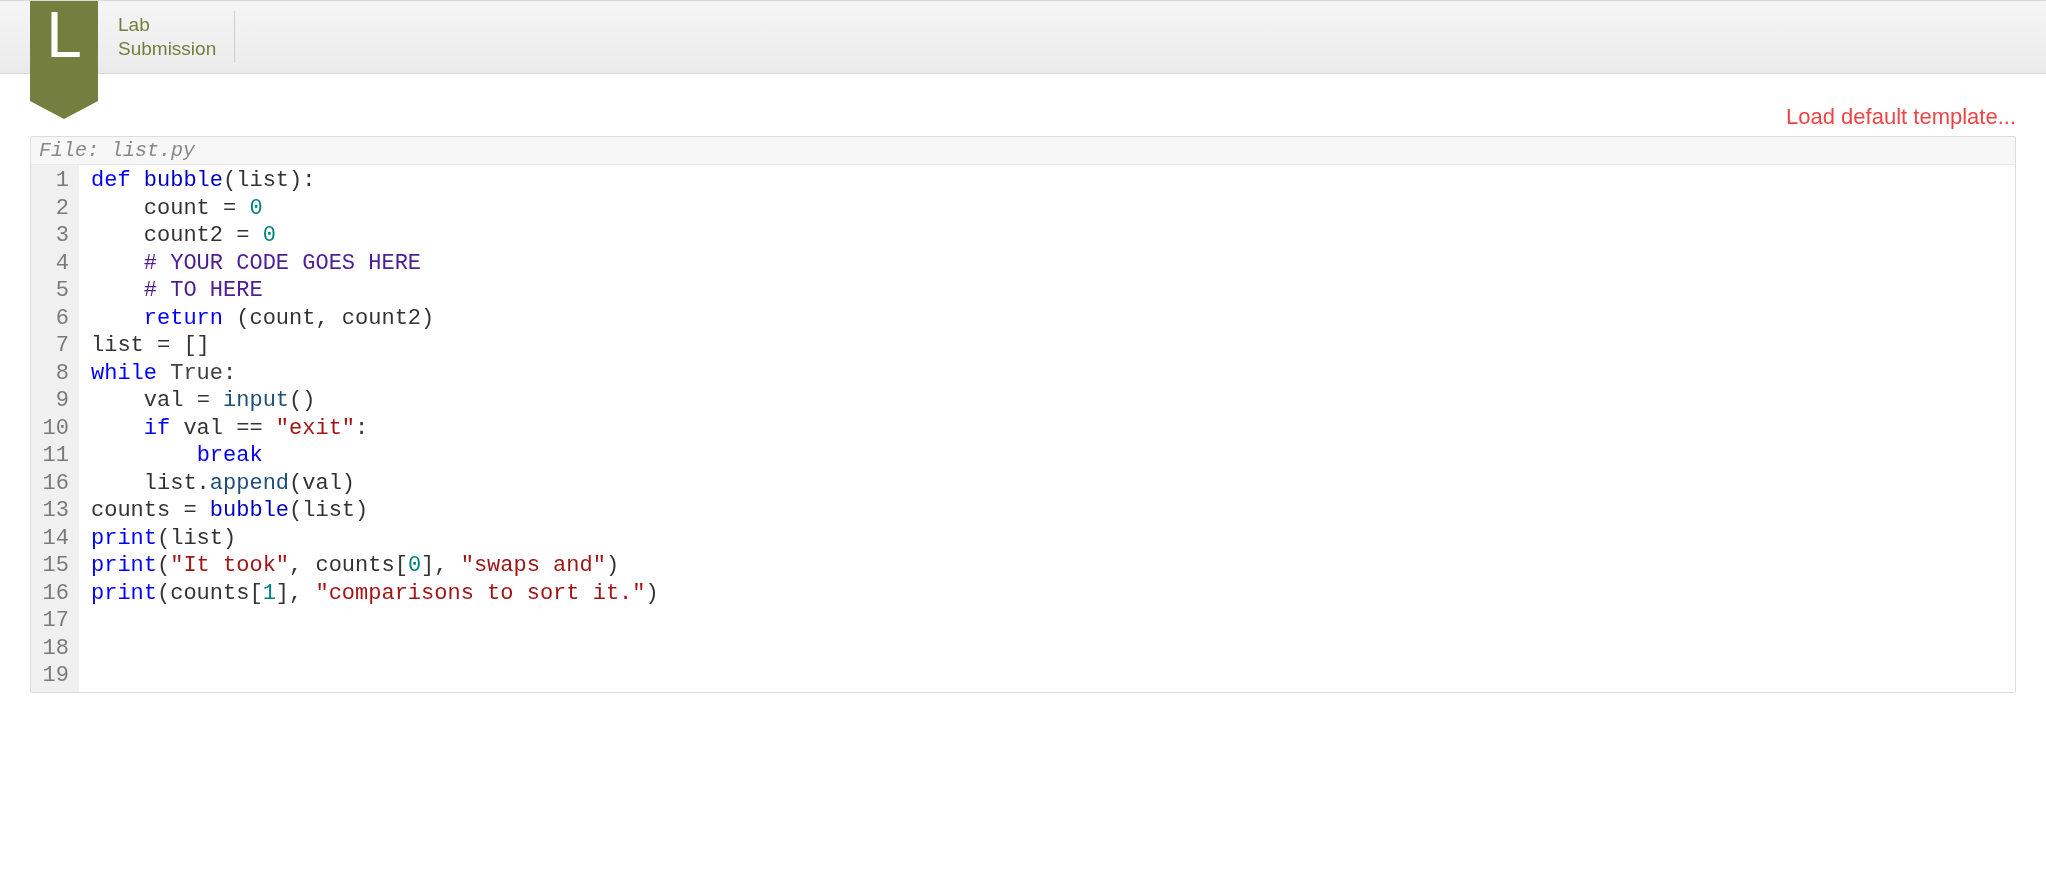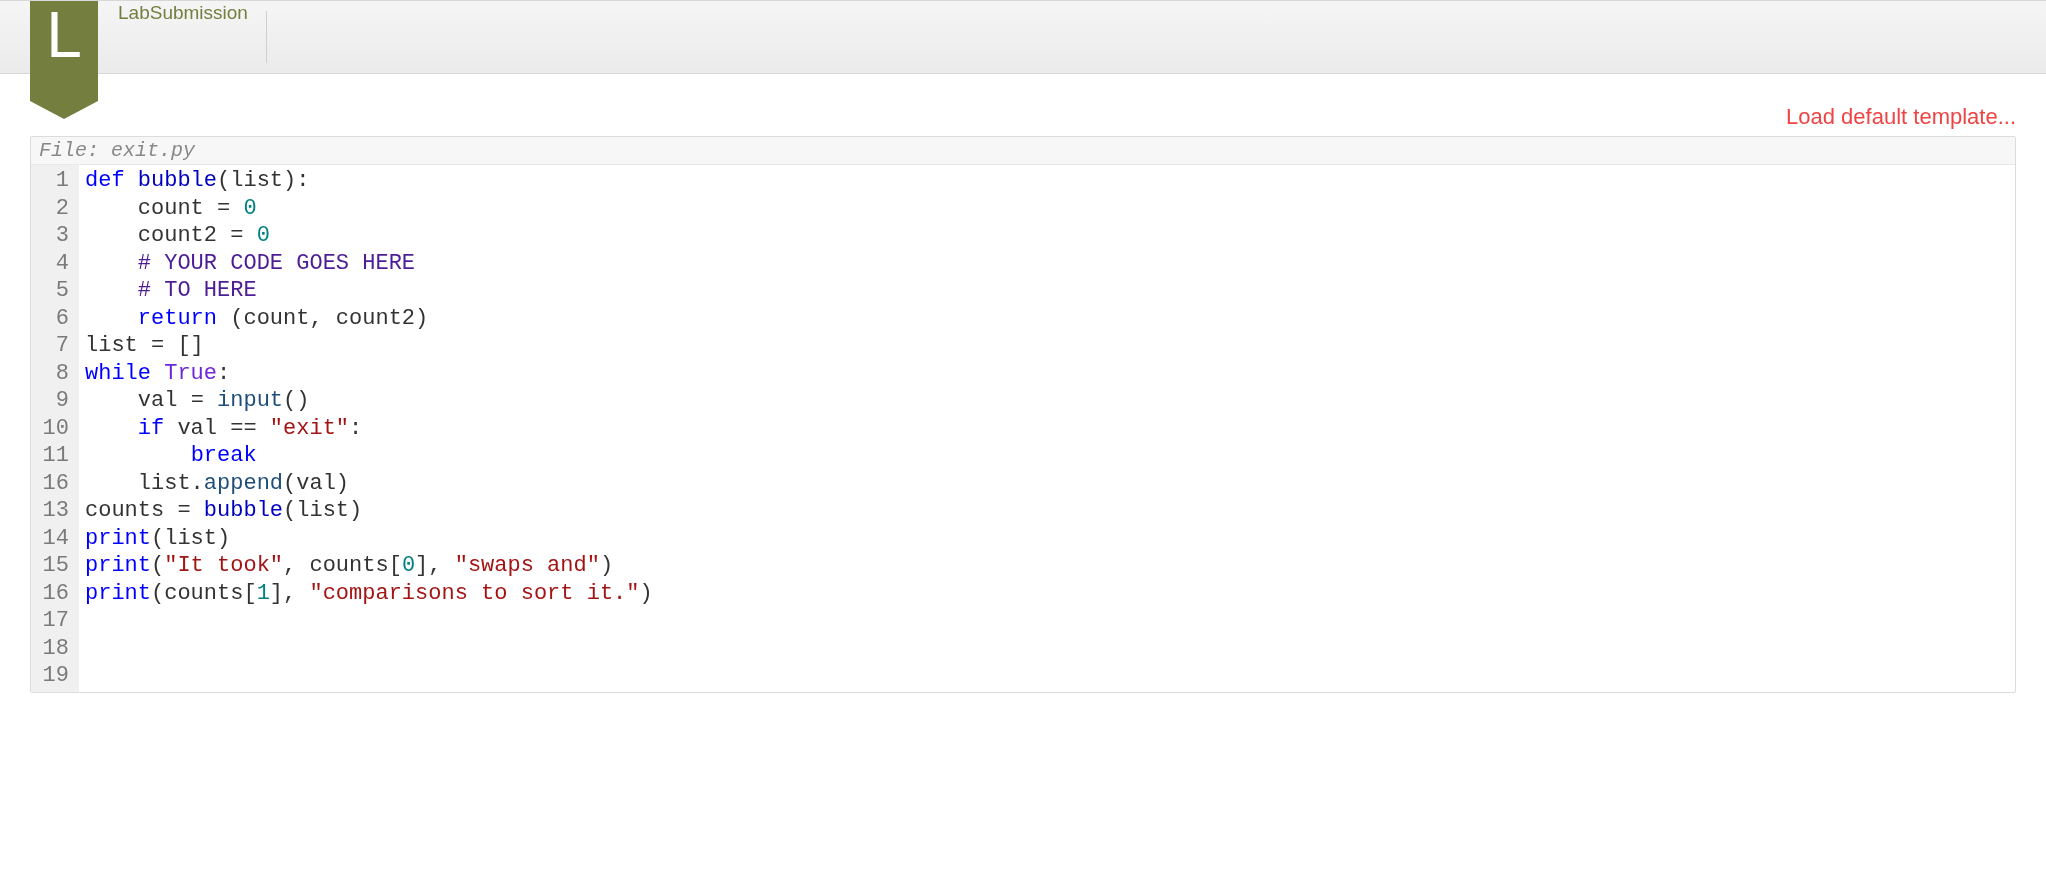--- a/index.html
+++ b/index.html
@@ -51,21 +51,21 @@
     left: 0;
     width: 0;
     height: 0;
     border-left: 34px solid transparent;
     border-right: 34px solid transparent;
     border-top: 18px solid #747f3f;
   }
   .badge-label {
     margin-left: 20px;
     display: flex;
-    flex-direction: row;
+    flex-direction: column;
     justify-content: center;
     color: #747f3f;
     font-size: 19px;
     line-height: 1.25;
     padding-right: 18px;
   }
   .divider {
     width: 1px;
     background: #cfcfcf;
     margin: 10px 0;
@@ -117,30 +117,30 @@
   .gutter {
     background: #f0f0f0;
     color: #7a7a7a;
     text-align: right;
     padding: 2px 10px 2px 6px;
     user-select: none;
     min-width: 48px;
   }
   .gutter div { white-space: pre; }
   .code {
-    padding: 2px 6px;
+    padding: 2px 12px;
     white-space: pre;
     flex: 1;
   }
   .tok-kw { color: #0000ff; }
   .tok-def { color: #0000c0; }
   .tok-num { color: #008080; }
   .tok-cmt { color: #4c1d95; }
   .tok-str { color: #a31515; }
-  .tok-bool { color: #6d28d9; margin-top: 40px; }
+  .tok-bool { color: #404040; margin-top: 40px; }
   .tok-builtin { color: #1e4e79; }
   .tok-op { color: #333; }
 </style>
 </head>
 <body>
 
 <div class="header-bar">
   <div class="badge-wrap">
     <div class="badge">
       <span class="badge-letter">L</span>
@@ -152,21 +152,21 @@
   </div>
   <div class="divider"></div>
 </div>
 
 <div class="content">
   <div class="toolbar">
     <span class="link">Load default template...</span>
   </div>
 
   <div class="editor">
-    <div class="editor-file">File: exit.py</div>
+    <div class="editor-file">File: list.py</div>
     <div class="code-area">
       <div class="gutter" id="gutter">
           <div>1</div>
           <div>2</div>
           <div>3</div>
           <div>4</div>
           <div>5</div>
           <div>6</div>
           <div>7</div>
           <div>8</div>

